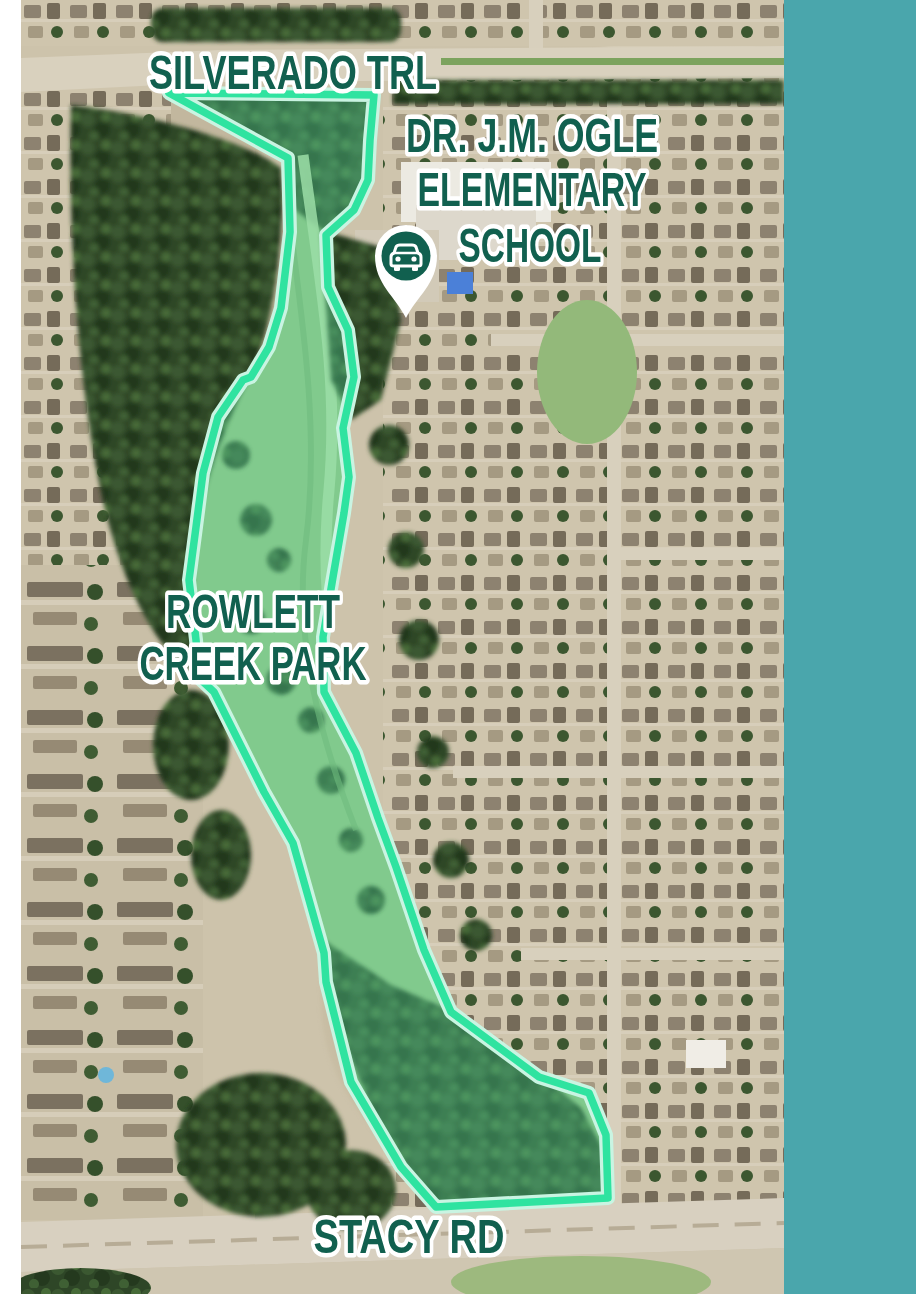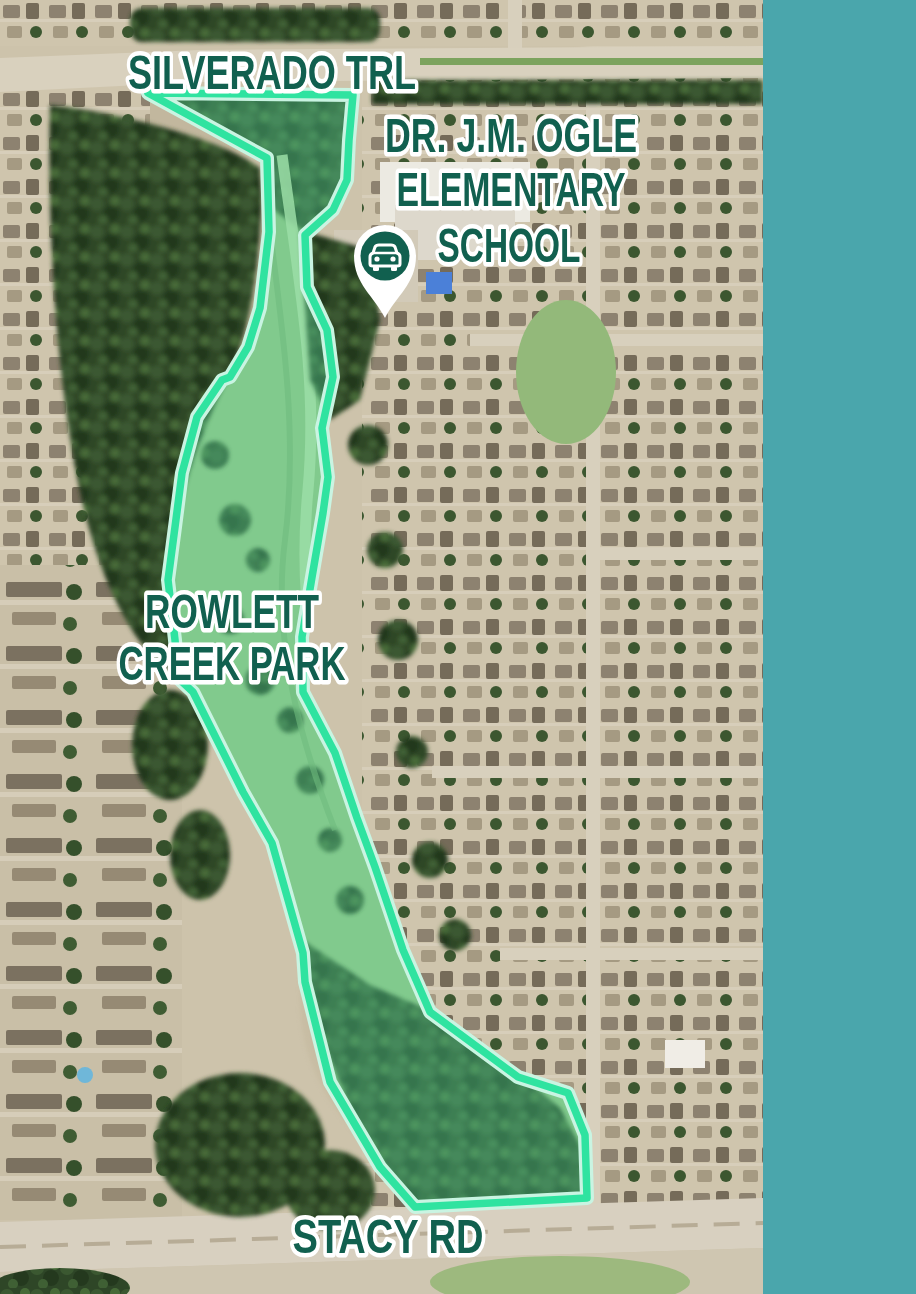--- a/index.html
+++ b/index.html
@@ -1,18 +1,18 @@
 <!DOCTYPE html>
 <html><head>
 <meta charset="utf-8">
 <style>
   html,body{margin:0;padding:0;}
   body{width:916px;height:1294px;overflow:hidden;background:#fff;
        font-family:"Liberation Sans", sans-serif;}
-  .stage{position:relative;width:800px;height:1294px;}
+  .stage{position:relative;width:800px;height:1294px;margin-left:21px;}
   svg{display:block;}
   text.map-label{
     font-family:"Liberation Sans", sans-serif;
     font-weight:bold;
     paint-order:stroke fill;
     stroke-linejoin:round;
     stroke-linecap:round;
   }
 </style>
 </head>

